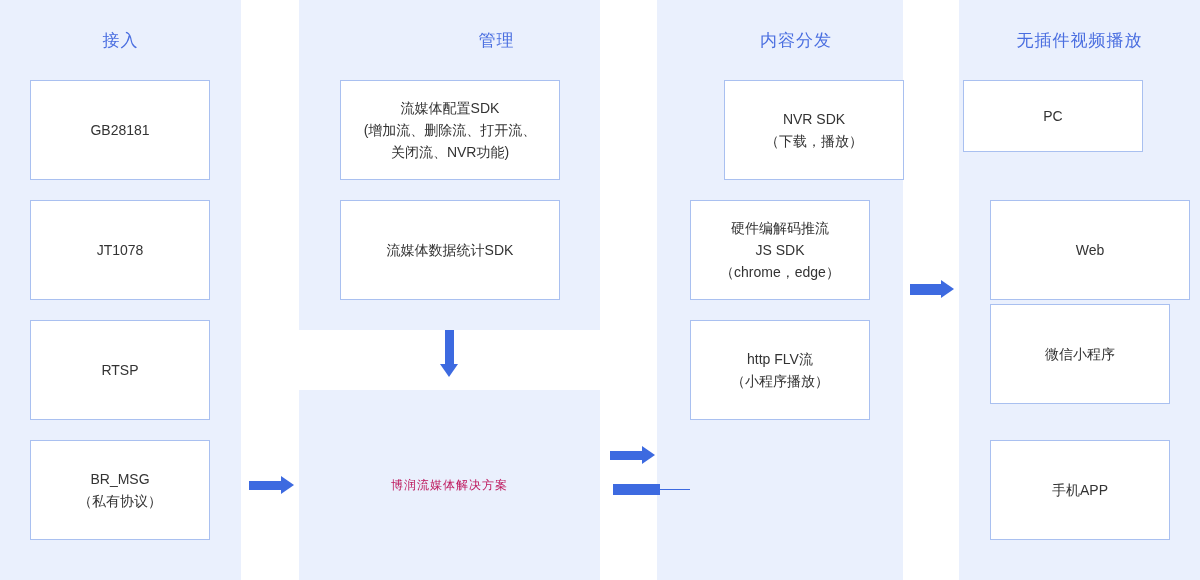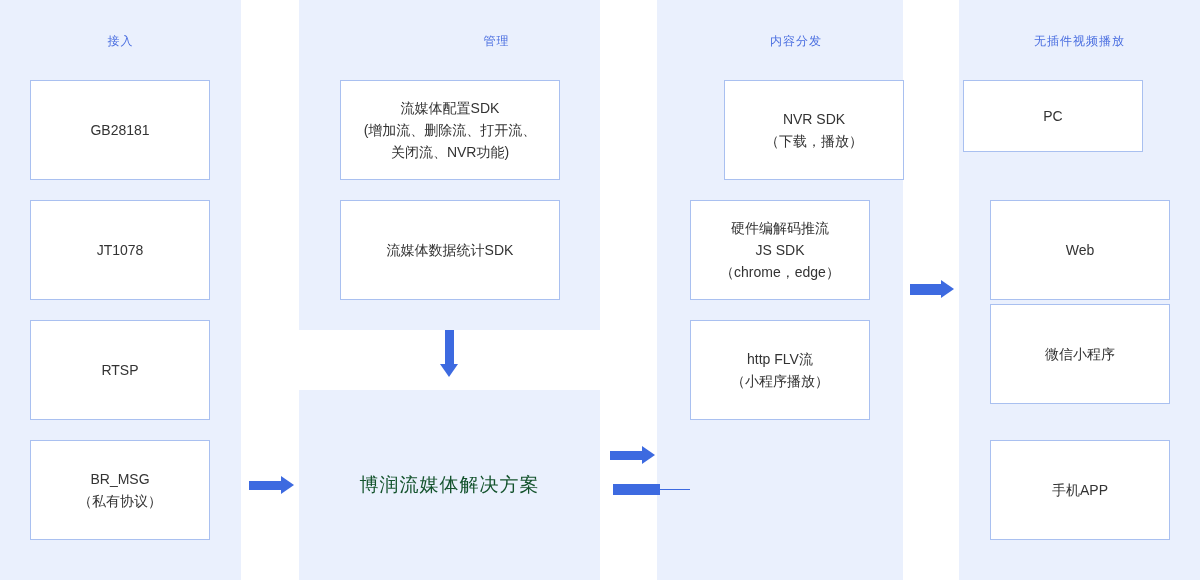--- a/index.html
+++ b/index.html
@@ -21,21 +21,21 @@
   }
   
   .col-bg {
     position: absolute;
     background: #eaf0fd;
   }
   .col-title {
     position: absolute;
     text-align: center;
     color: #4a6ee0;
-    font-size: 12px;
+    font-size: 17px;
     line-height: 20px;
     letter-spacing: 1px;
   }
   .box {
     position: absolute;
     background: #ffffff;
     border: 1px solid #a9c0f0;
     box-sizing: border-box;
     display: flex;
     align-items: center;
@@ -45,22 +45,22 @@
     font-size: 14px;
     line-height: 22px;
   }
   .box span {
     display: block;
     padding: 0 6px;
   }
   .solution-label {
     position: absolute;
     text-align: center;
-    color: #14532d;
-    font-size: 19px;
+    color: #be185d;
+    font-size: 12px;
     line-height: 24px;
     letter-spacing: 1px;
   }
   
   .arrow-shaft {
     position: absolute;
     background: #3d6ae0;
   }
   .arrow-head {
     position: absolute;
@@ -156,21 +156,21 @@
       <span>http FLV流</span>
       <span>（小程序播放）</span>
     </div>
   </div>
 
   <div class="box" style="left:963px; top:80px; width:180px; height:72px;">
     <div>
       <span>PC</span>
     </div>
   </div>
-  <div class="box" style="left:990px; top:200px; width:180px; height:100px;">
+  <div class="box" style="left:990px; top:200px; width:200px; height:100px;">
     <div>
       <span>Web</span>
     </div>
   </div>
   <div class="box" style="left:990px; top:304px; width:180px; height:100px;">
     <div>
       <span>微信小程序</span>
     </div>
   </div>
   <div class="box" style="left:990px; top:440px; width:180px; height:100px;">

